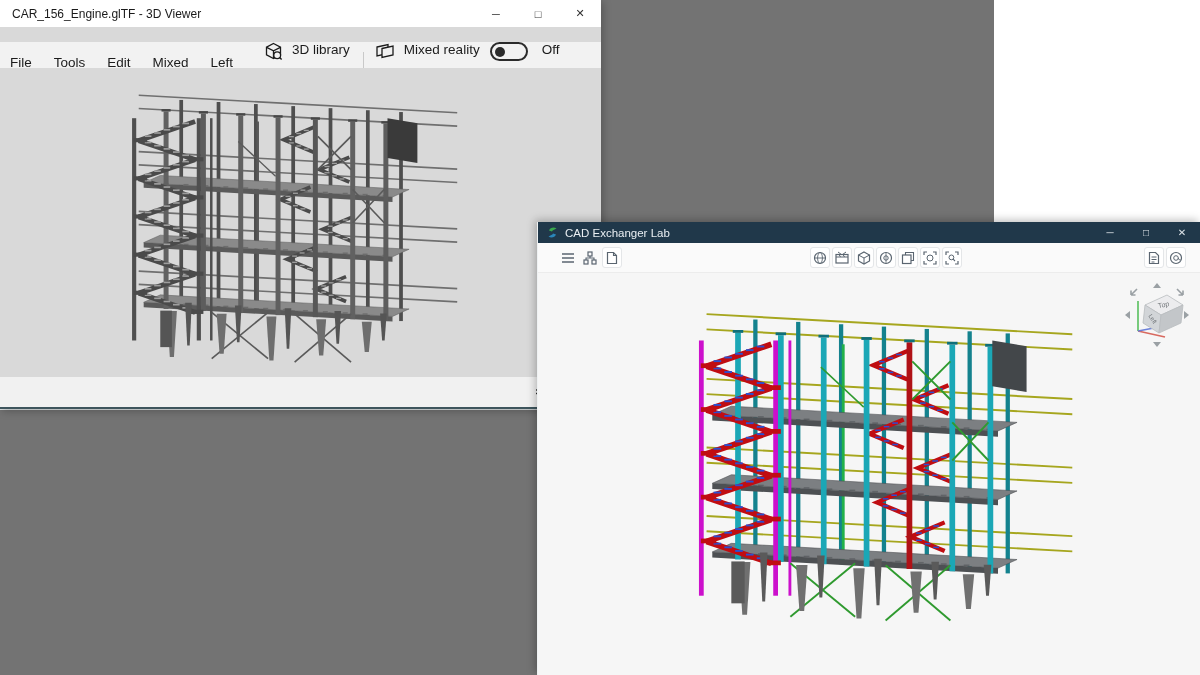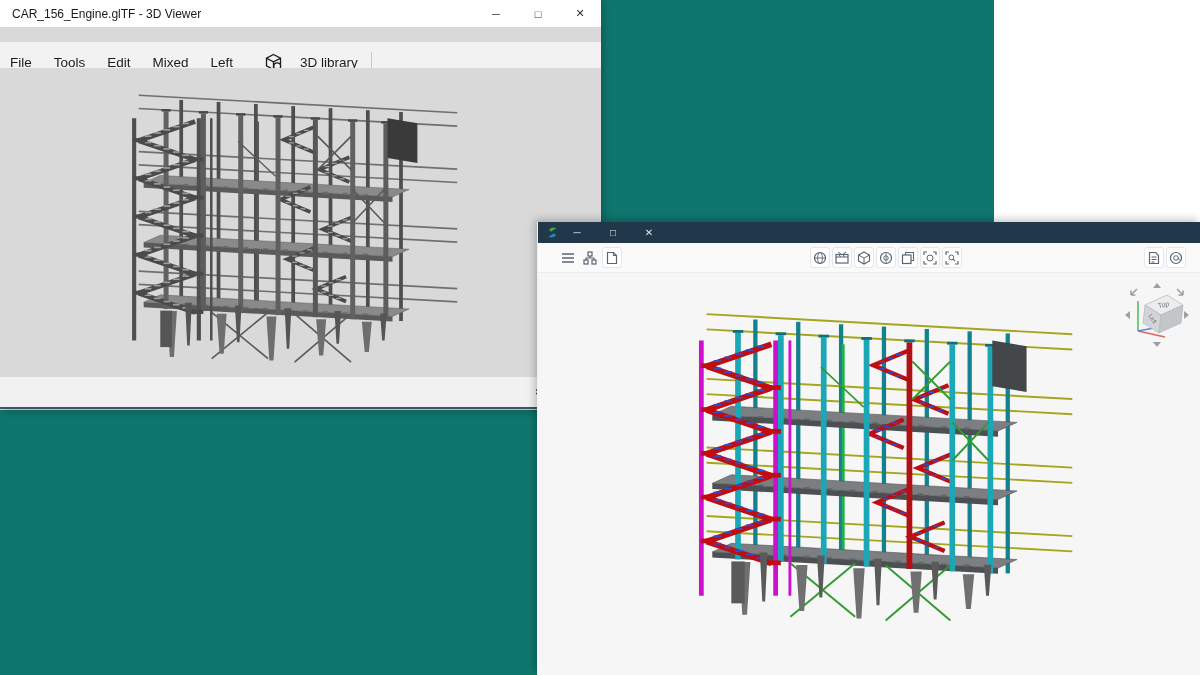--- a/index.html
+++ b/index.html
@@ -1,29 +1,29 @@
 <!DOCTYPE html>
 <html><head>
 <meta charset="utf-8">
 <style>
   * { margin:0; padding:0; box-sizing:border-box; }
   html,body { width:1200px; height:675px; overflow:hidden; font-family:"Liberation Sans",sans-serif; }
-  .desktop { position:relative; width:994px; height:675px; background:#0f766e; }
+  .desktop { position:relative; width:994px; height:675px; background:#737373; }
   .lower-strip { position:absolute; left:0; top:409px; width:537px; height:266px; border-top:1px solid #dfe4e5; }
 
   
   .viewer-window { position:absolute; left:0; top:0; width:601px; height:409px; background:#d9d9d9; border-bottom:2px solid #3e555d; box-shadow:2px 2px 8px rgba(0,0,0,.25); }
   .vw-titlebar { position:absolute; left:0; top:0; width:100%; height:27px; background:#ffffff; display:flex; align-items:center; }
   .vw-title { font-size:12px; color:#1a1a1a; padding-left:12px; flex:1; white-space:nowrap; }
   .win-controls { display:flex; height:100%; }
   .win-btn { width:42px; height:100%; display:flex; align-items:center; justify-content:center; font-size:11px; color:#333; cursor:default; }
   .vw-menubar { position:absolute; left:0; top:42px; width:100%; height:41px; background:#f2f2f2; display:flex; align-items:center; font-size:13.5px; color:#1b1b1b; }
   .menu-item { padding:0 11px; height:100%; display:flex; align-items:center; }
   .menu-item:first-child { padding-left:10px; }
-  .lib-group, .mr-group { display:flex; align-items:center; height:100%;gap:8px; }
+  .lib-group, .mr-group { display:flex; align-items:flex-start; height:100%; }
   .lib-group { margin-left:20px; }
   .lib-group svg { margin-right:9px; }
   .menu-sep { width:1px; height:22px; background:#c9c9c9; margin:0 11px 0 13px; }
   .mr-group svg { margin-right:9px; }
   .toggle { width:38px; height:19px; border:2px solid #2b2b2b; border-radius:10px; margin:0 14px 0 10px; position:relative; }
   .toggle-knob { position:absolute; left:3px; top:2.5px; width:10px; height:10px; border-radius:50%; background:#2b2b2b; }
   .vw-viewport { position:absolute; left:0; top:68px; width:100%; height:309px; background:#d9d9d9; overflow:hidden; }
   .vw-bottombar { position:absolute; left:0; top:377px; width:100%; height:30px; background:#f1f1f1; display:flex; align-items:center; justify-content:flex-end; }
   .vw-bottombar .bb-icon { margin-right:14px; display:flex; align-items:center; }
 
@@ -70,20 +70,31 @@
       <div class="lib-group">
         <svg width="19" height="19" viewBox="0 0 19 19">
           <path d="M9.5 1.5 L16.5 5.2 L16.5 12.8 L9.5 16.5 L2.5 12.8 L2.5 5.2 Z" fill="none" stroke="#1b1b1b" stroke-width="1.3"></path>
           <path d="M2.6 5.3 L9.5 8.8 L16.4 5.3 M9.5 8.8 L9.5 16.2" fill="none" stroke="#1b1b1b" stroke-width="1.3"></path>
           <circle cx="13.2" cy="13.2" r="3.4" fill="#f2f2f2" stroke="#1b1b1b" stroke-width="1.3"></circle>
           <line x1="15.6" y1="15.6" x2="17.6" y2="17.6" stroke="#1b1b1b" stroke-width="1.4"></line>
         </svg>
         <span>3D library</span>
       </div>
       <div class="menu-sep"></div>
+      <div class="mr-group">
+        <svg width="20" height="17" viewBox="0 0 20 17">
+          <path d="M2 5 L13 2.5 L13 11.5 L2 14 Z" fill="none" stroke="#1b1b1b" stroke-width="1.3"></path>
+          <path d="M7 6.5 L18 4 L18 13 L7 15.5 Z" fill="#f2f2f2" stroke="#1b1b1b" stroke-width="1.3"></path>
+        </svg>
+        <span>Mixed reality</span>
+        <div class="toggle">
+          <div class="toggle-knob"></div>
+        </div>
+        <span>Off</span>
+      </div>
     </div>
 
     <div class="vw-viewport">
       <svg class="model-gray" id="model-gray" viewBox="0 0 420 340">
           <line x1="30" y1="22.35" x2="414" y2="43.47" stroke="#6f6f6f" stroke-width="2"></line>
           <line x1="30" y1="6.35" x2="414" y2="27.47" stroke="#6f6f6f" stroke-width="2"></line>
           <line x1="30" y1="90.35" x2="414" y2="111.47" stroke="#6f6f6f" stroke-width="2"></line>
           <line x1="30" y1="74.35" x2="414" y2="95.47" stroke="#6f6f6f" stroke-width="2"></line>
           <line x1="30" y1="162.35" x2="414" y2="183.47" stroke="#6f6f6f" stroke-width="2"></line>
           <line x1="30" y1="146.35" x2="414" y2="167.47" stroke="#6f6f6f" stroke-width="2"></line>
@@ -310,20 +321,21 @@
   </div>
 
   <div class="cad-window">
     <div class="cad-titlebar">
       <div class="cad-logo">
         <svg width="13" height="13" viewBox="0 0 13 13">
           <path d="M10.5 2.5 C8 0.5 4 1.5 3 4.5 L6 5.5 C6.5 4 8.5 3.8 10.5 2.5 Z" fill="#3aa84e"></path>
           <path d="M2.5 10.5 C5 12.5 9 11.5 10 8.5 L7 7.5 C6.5 9 4.5 9.2 2.5 10.5 Z" fill="#2b86b8"></path>
         </svg>
       </div>
+      <div class="cad-title">CAD Exchanger Lab</div>
       <div class="win-controls">
         <div class="win-btn">─</div>
         <div class="win-btn">□</div>
         <div class="win-btn">✕</div>
       </div>
     </div>
 
     <div class="cad-toolbar">
       <div class="tb-group tb-left">
         <div class="tb-btn flat">

